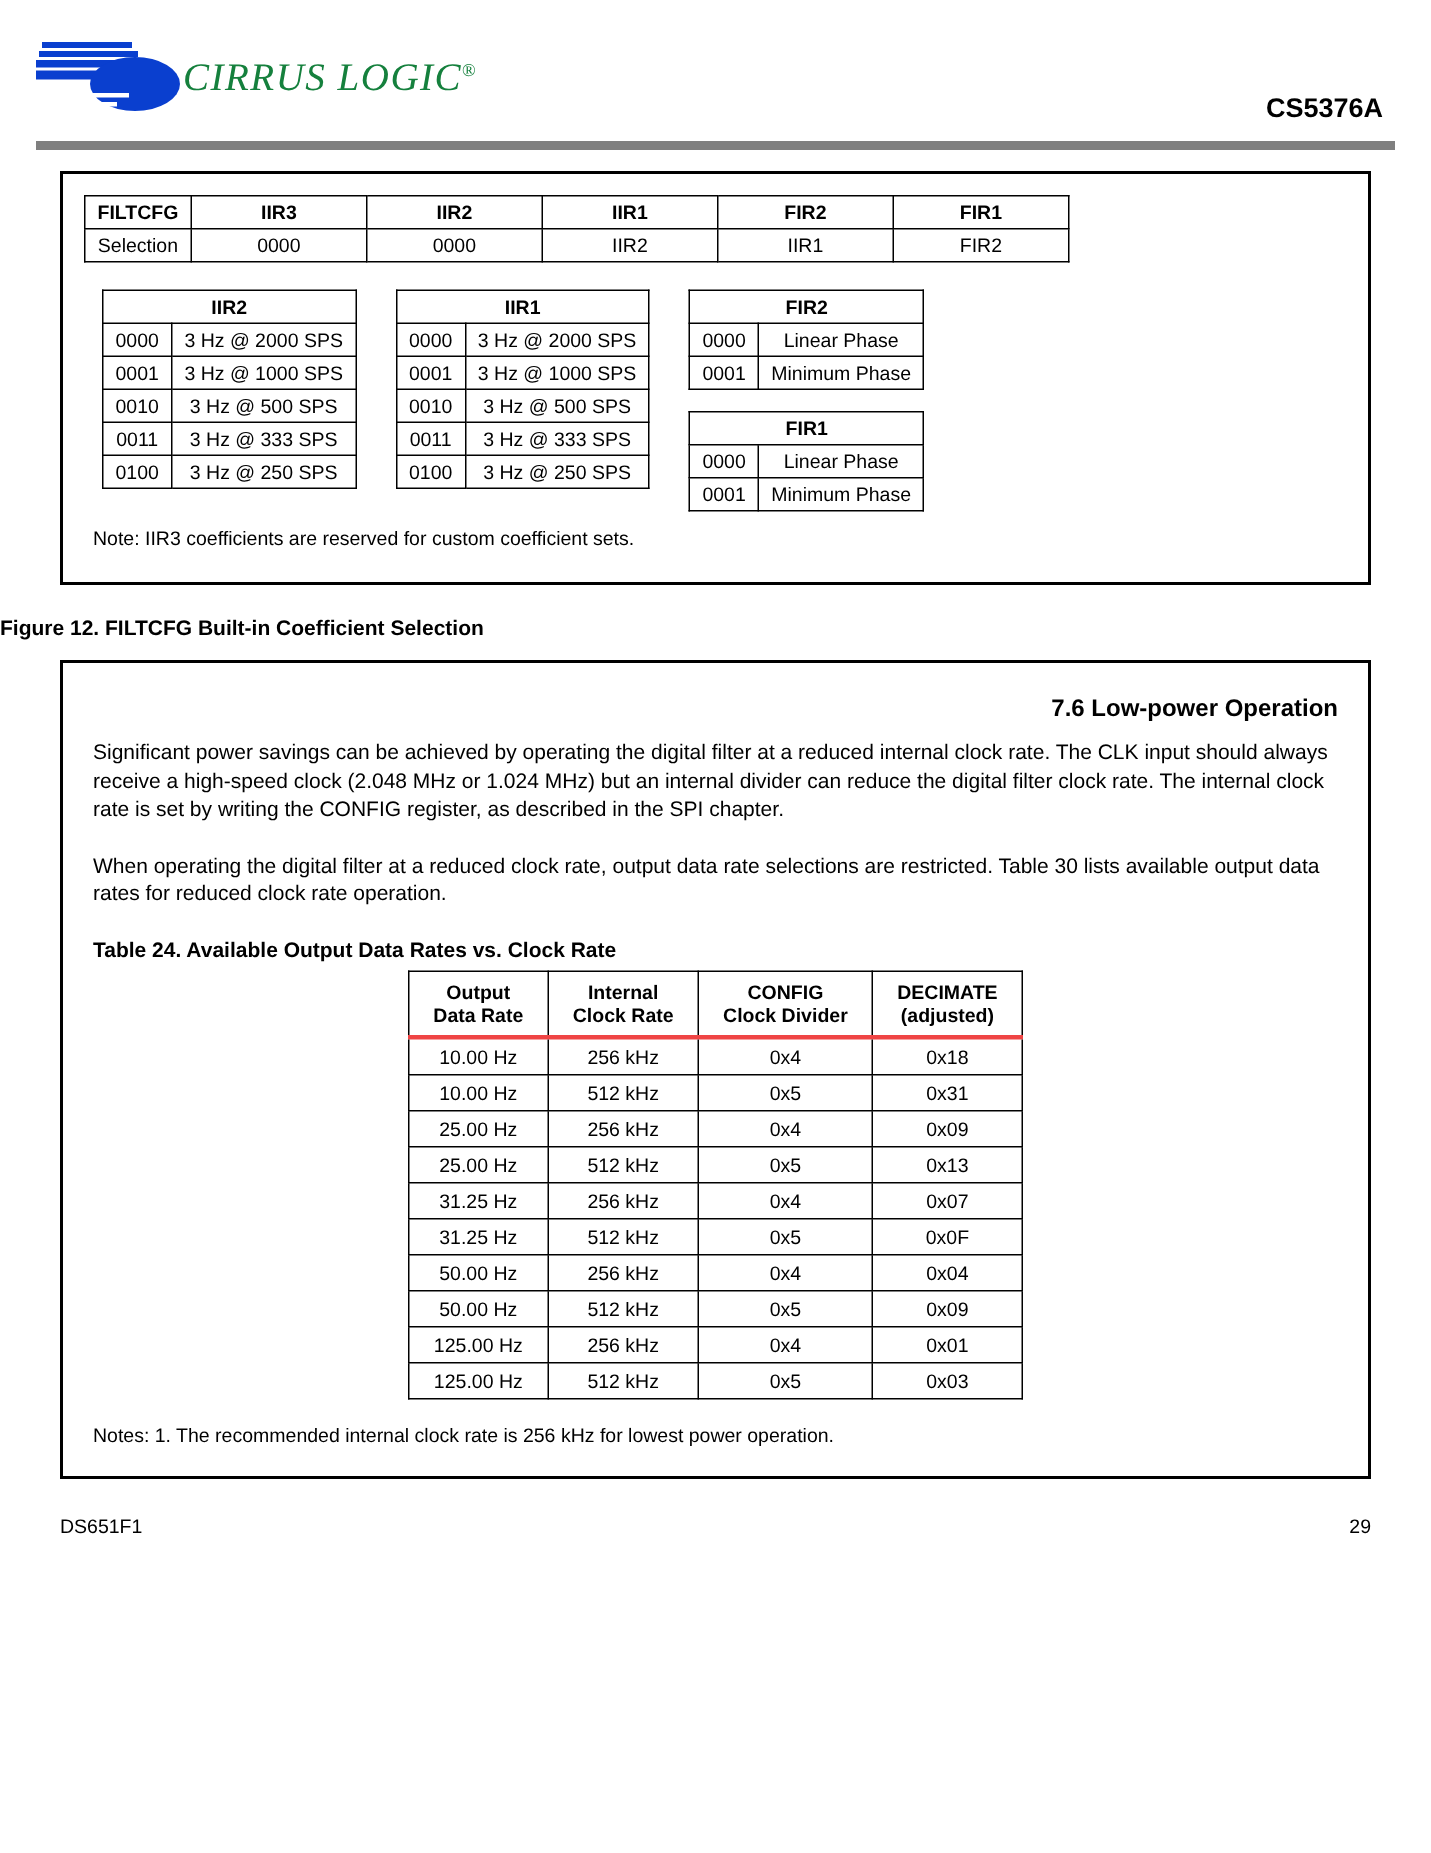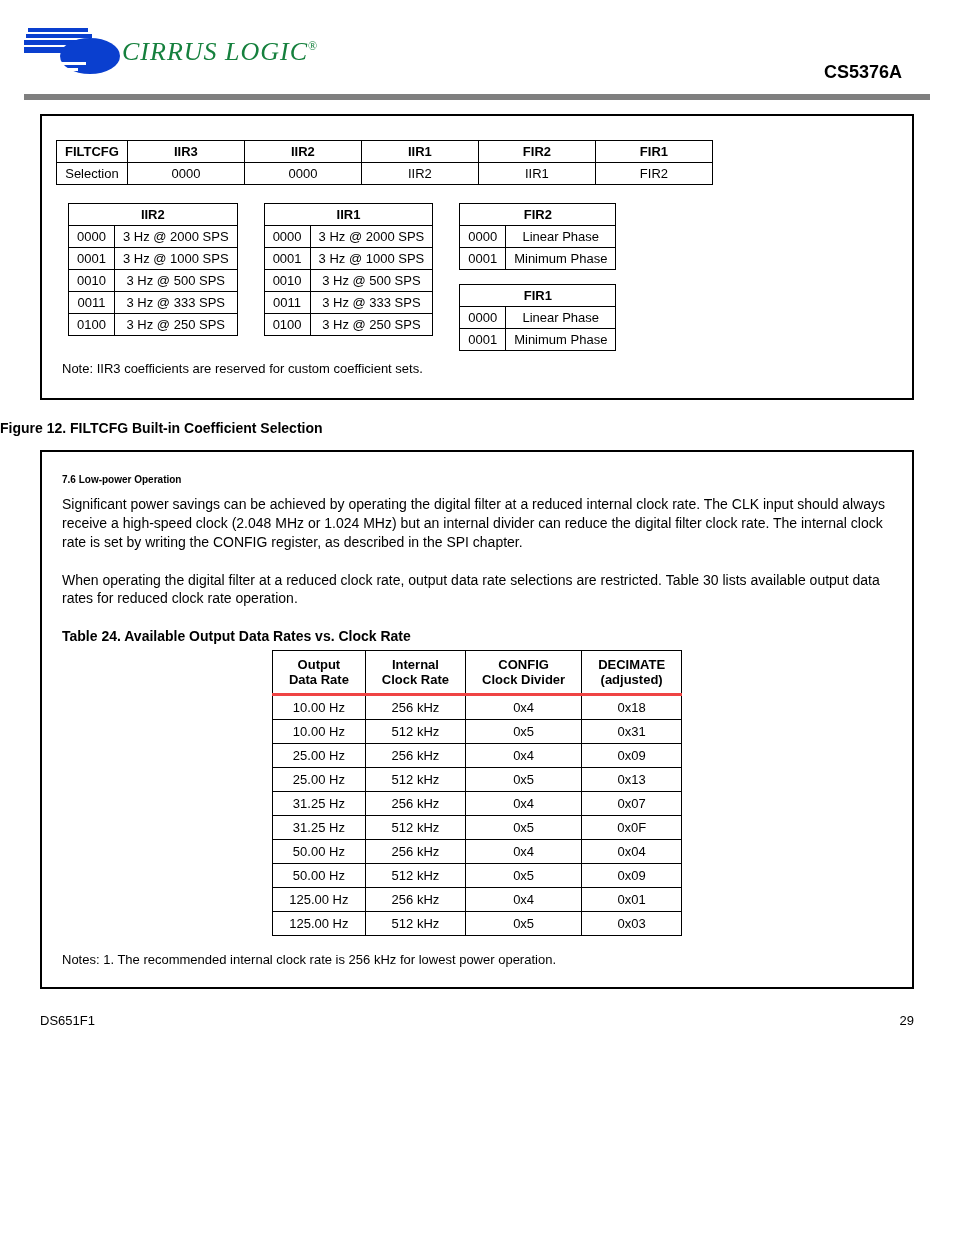--- a/index.html
+++ b/index.html
@@ -41,21 +41,21 @@
     color: #15803d;
     margin-left: -2px;
   }
   .brand-text .reg {
     font-size: 12px;
     vertical-align: super;
     font-style: normal;
   }
   .device-text {
     position: absolute;
-    right: 28px;
+    right: 8px;
     top: 44px;
     font-weight: bold;
     font-size: 18px;
   }
   .rule {
     height: 6px;
     background: #7f7f7f;
     margin: 0 24px 0 24px;
   }
   
@@ -83,21 +83,21 @@
     white-space: nowrap;
     font-weight: normal;
   }
   th { font-weight: bold; }
   
   .fcfg-row {
     display: flex;
     gap: 18px;
     align-items: stretch;
     margin-bottom: 10px;
-    margin-top: 14px;
+    margin-top: 4px;
   }
   .fcfg-main { flex: 0 0 auto; }
   .fcfg-tables-row {
     display: flex;
     gap: 26px;
     margin-top: 18px;
     margin-left: 12px;
     align-items: flex-start;
   }
   .right-col {
@@ -106,23 +106,24 @@
     gap: 14px;
   }
   .note-12 {
     font-size: 13px;
     margin-top: 10px;
     margin-left: 6px;
   }
   
   .lp-title {
     font-weight: bold;
-    font-size: 10px;
+    font-size: 16px;
     margin-top: 8px;
     margin-bottom: 10px;
+    text-align: right;
   }
   .lp-body {
     font-size: 14px;
     line-height: 1.35;
     margin-bottom: 20px;
   }
   .t24 {
     margin: 0 auto;
   }
   .t24 th { padding: 6px 16px; font-size:13px; }

